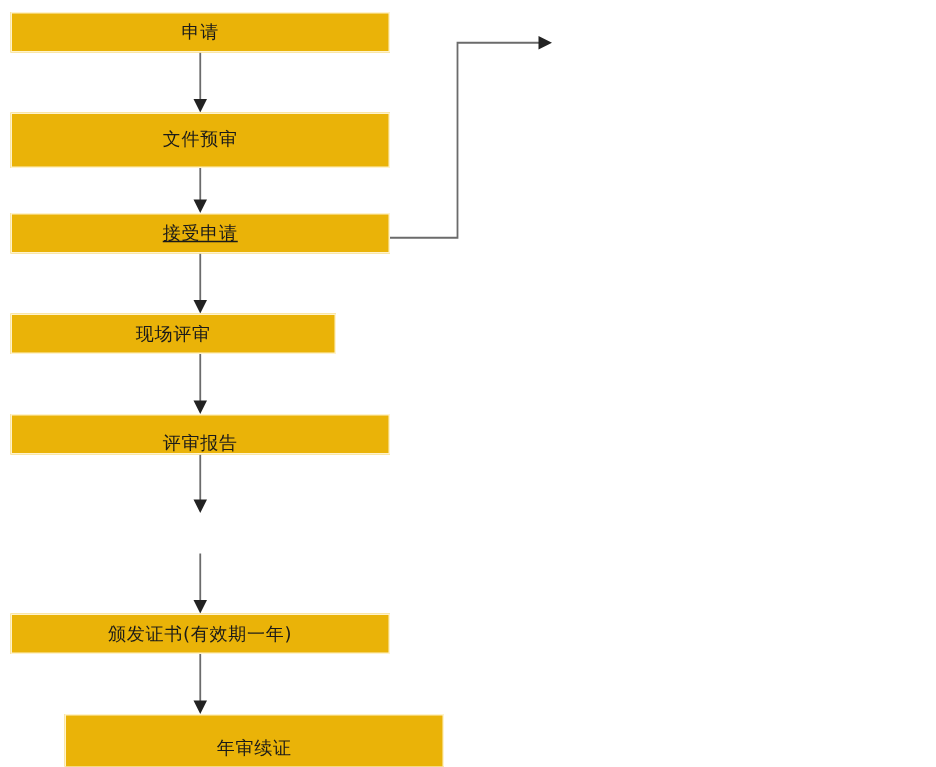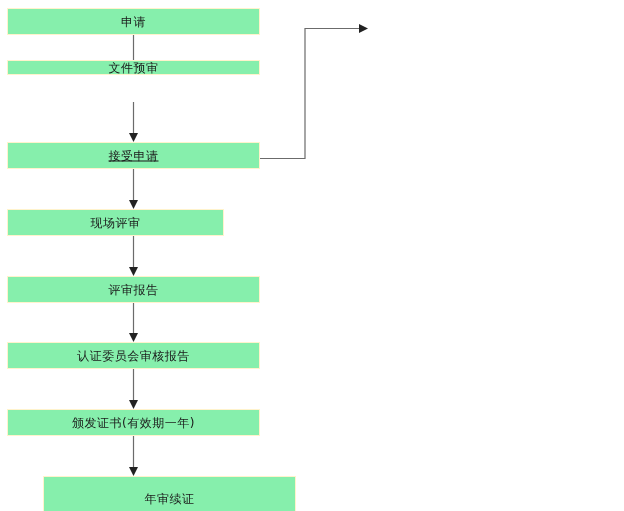--- a/index.html
+++ b/index.html
@@ -17,21 +17,21 @@
   #canvas {
     position: absolute;
     left: 0;
     top: 0;
     width: 624px;
     height: 511px;
   }
   .node {
     position: absolute;
     box-sizing: border-box;
-    background: #86efac;
+    background: #eab308;
     border: 1px solid #FFF3CC;
     display: flex;
     align-items: center;
     justify-content: center;
     color: #1a1a1a;
     font-size: 12px;
     line-height: 1;
     letter-spacing: 0.5px;
     white-space: nowrap;
     z-index: 2;
@@ -104,39 +104,36 @@
       <path class="conn-line" d="M 260 158.5 L 305 158.5 L 305 28.5 L 361 28.5"></path>
       <polygon class="conn-head" points="368,28.5 359,24 359,33"></polygon>
     </g>
 
   </svg>
 
   <div class="node" style="left:7px; top:8px; width:253px; height:27px;">
     <span class="node-label">申请</span>
   </div>
 
-  <div class="node" style="left:7px; top:60px; width:253px; height:15px;">
+  <div class="node" style="left:7px; top:75px; width:253px; height:37px;font-family:Liberation Mono, monospace;">
     <span class="node-label">文件预审</span>
   </div>
 
   <div class="node" style="left:7px; top:142px; width:253px; height:27px;text-decoration:underline;">
     <span class="node-label">接受申请</span>
   </div>
 
   <div class="node" style="left:7px; top:209px; width:217px; height:27px;">
     <span class="node-label">现场评审</span>
   </div>
 
-  <div class="node" style="left:7px; top:276px; width:253px; height:27px;">
+  <div class="node" style="left:7px; top:276px; width:253px; height:27px;align-items:flex-end;">
     <span class="node-label">评审报告</span>
   </div>
 
-  <div class="node" style="left:7px; top:342px; width:253px; height:27px;">
-    <span class="node-label">认证委员会审核报告</span>
-  </div>
 
   <div class="node" style="left:7px; top:409px; width:253px; height:27px;">
     <span class="node-label">颁发证书(有效期一年)</span>
   </div>
 
   <div class="node" style="left:7px; top:476px; width:253px; height:45px;margin-left:36px;">
     <span class="node-label">年审续证</span>
   </div>
 
 

